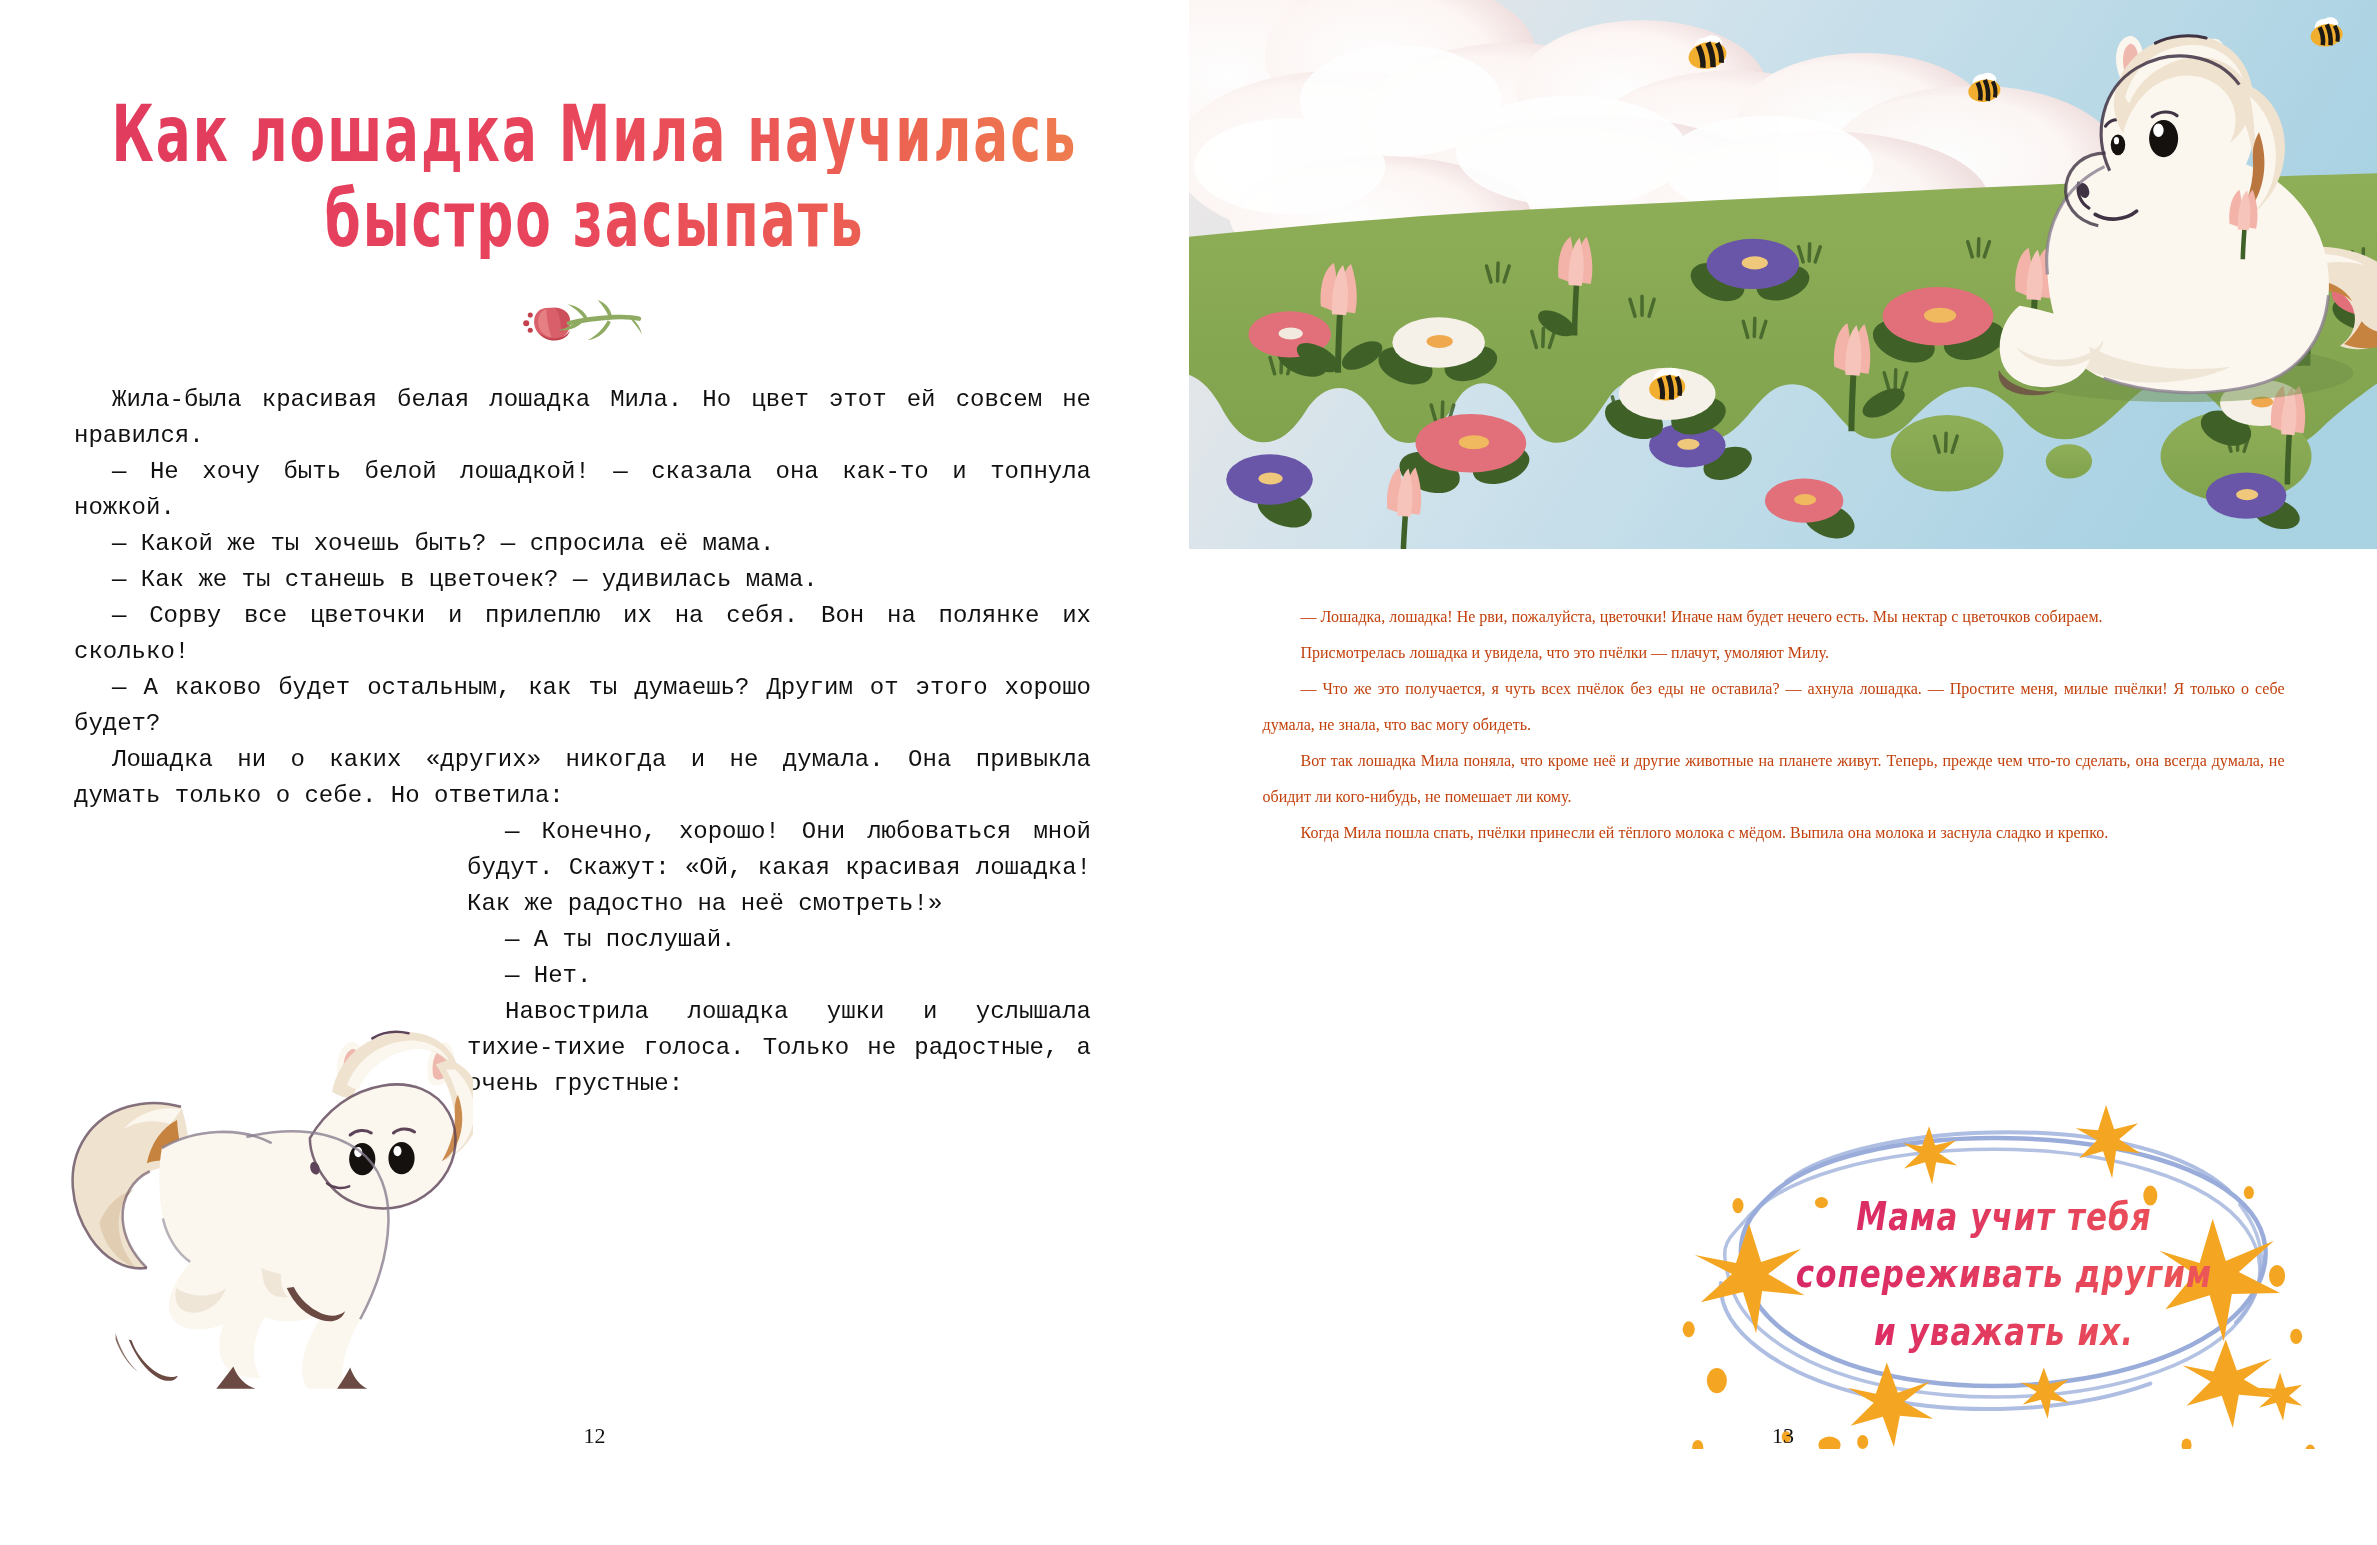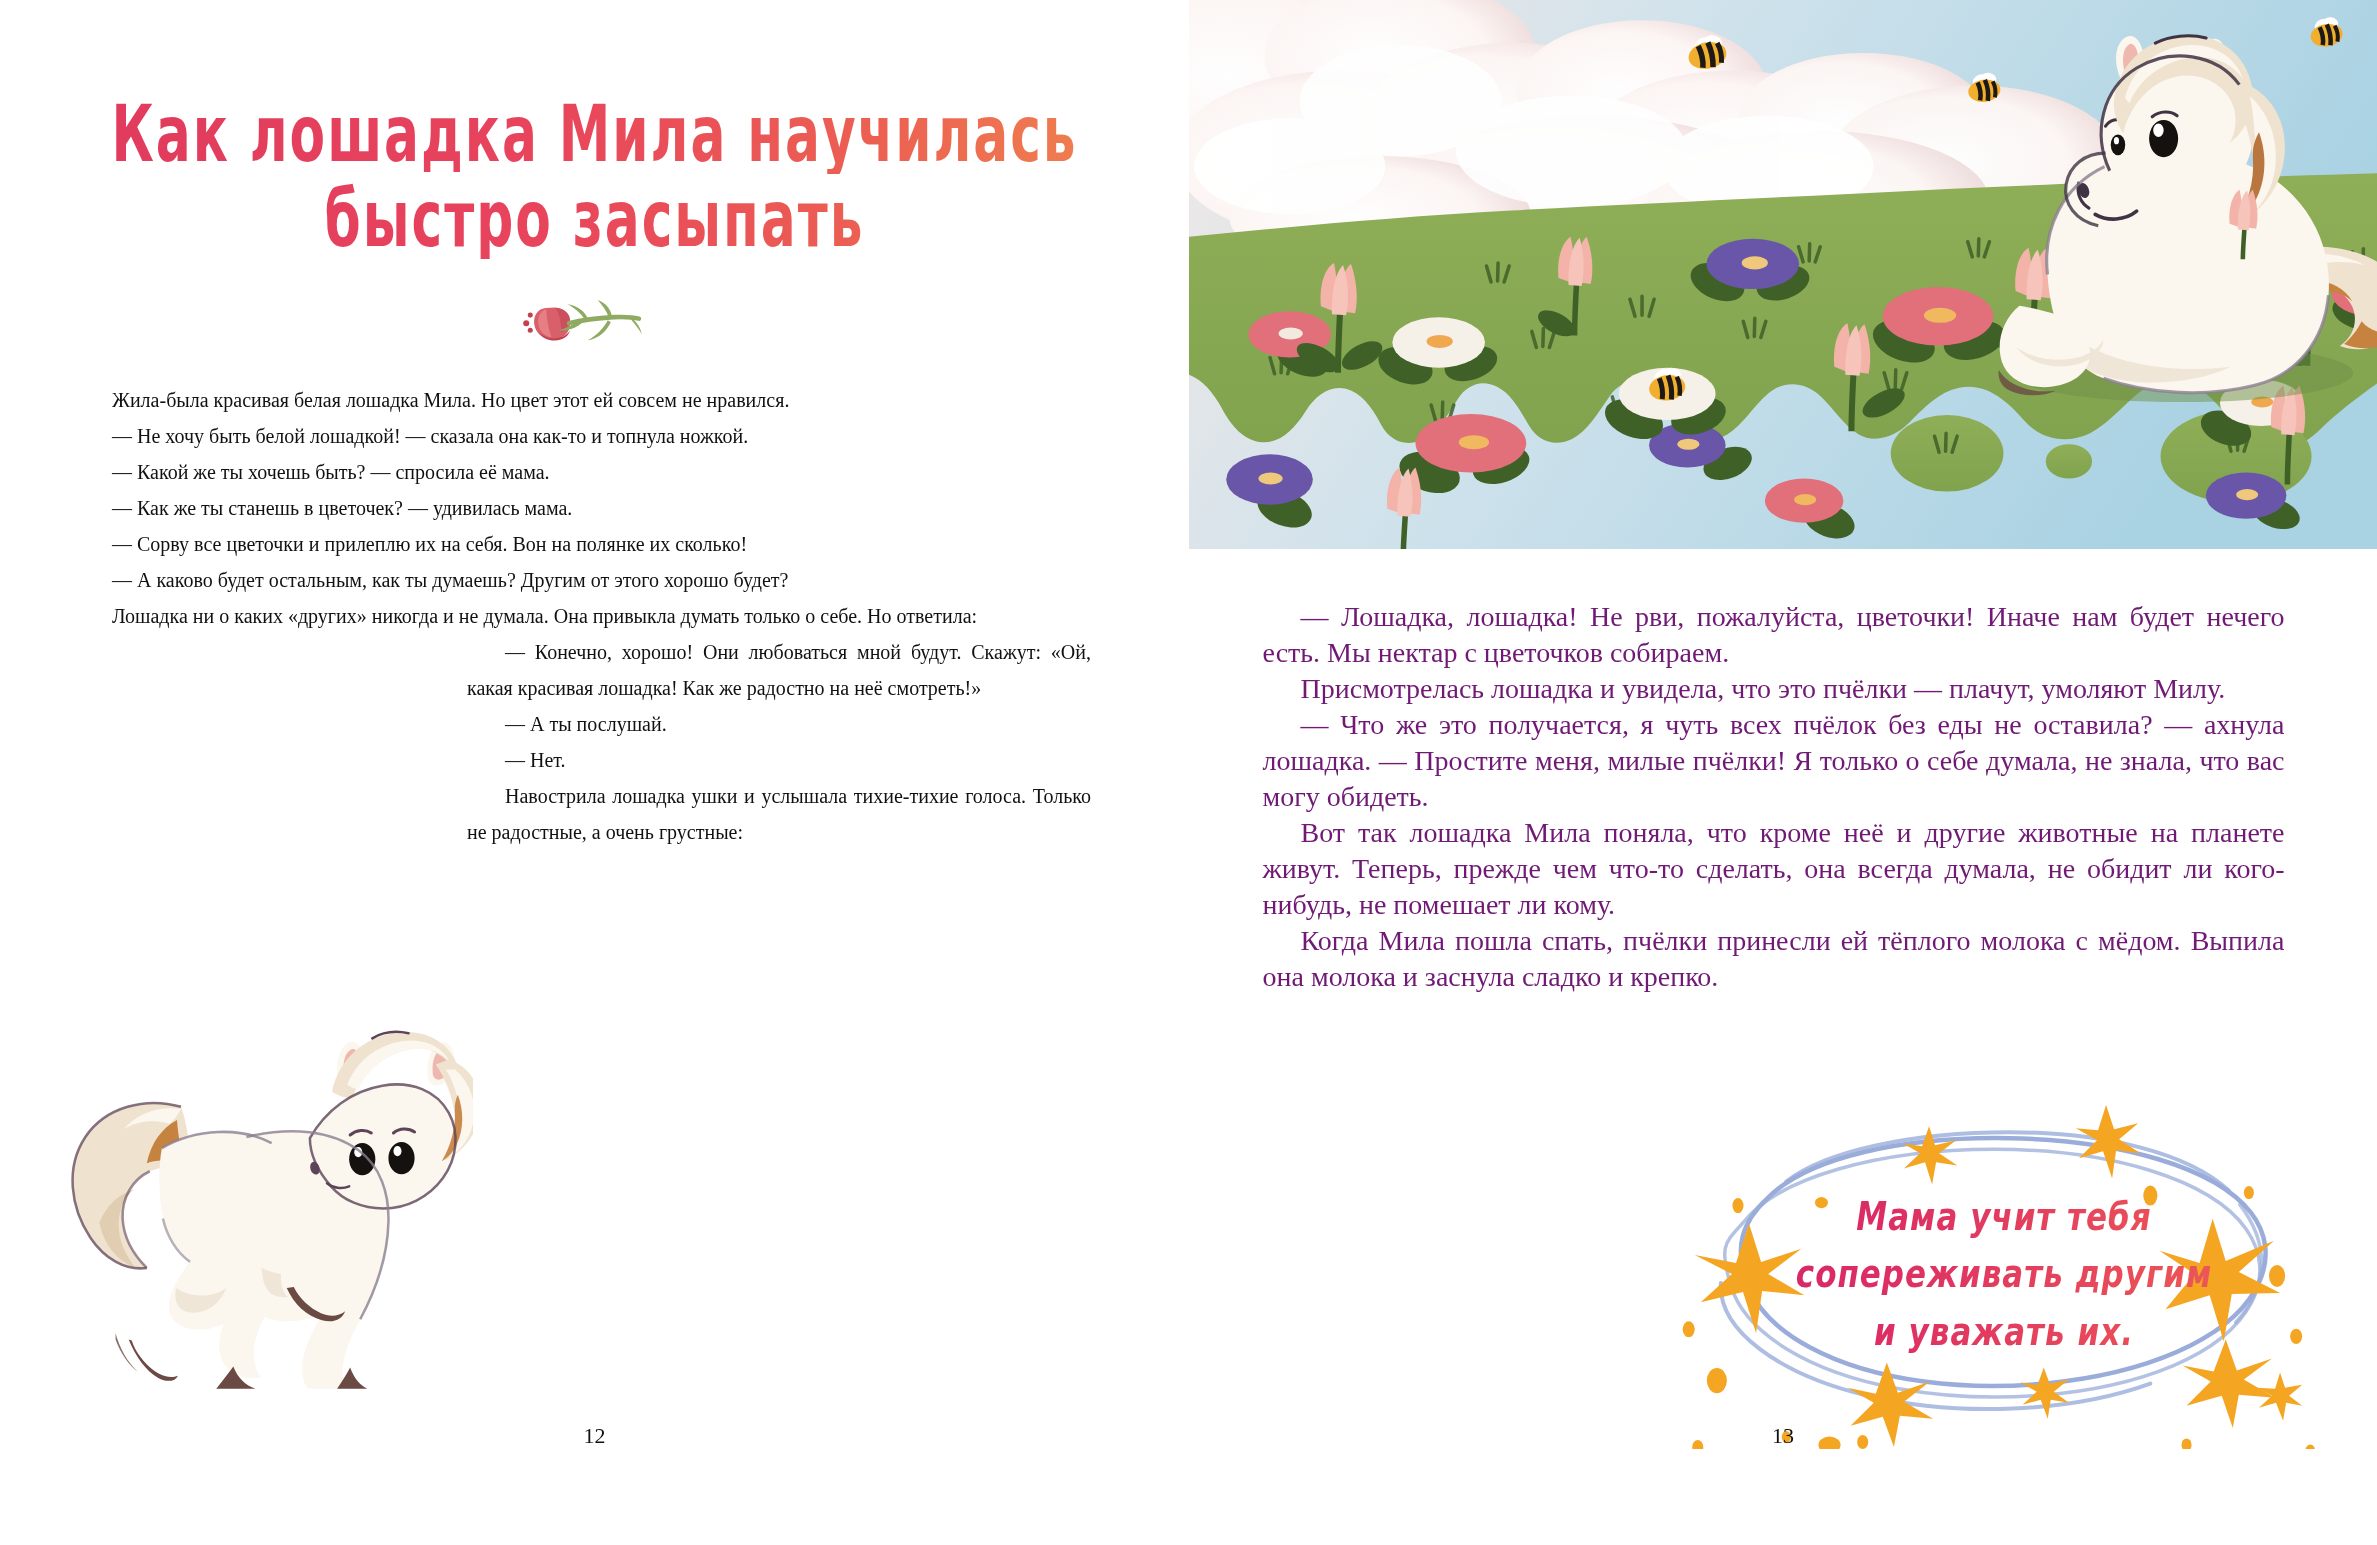--- a/index.html
+++ b/index.html
@@ -30,22 +30,22 @@
     white-space:nowrap;
   }
   .title-line.l1{font-size:54px;}
   .title-line.l2{font-size:54px;margin-top:31px;}
 
   .tulip-orn{position:absolute;left:491px;top:297px;width:151px;height:60px;}
 
   .body-col{
     position:absolute;
     left:74px;top:382px;width:1017px;
-    font-family:Liberation Serif, serif;
-    font-size:20px;
+    font-family:Liberation Mono, monospace;
+    font-size:24px;
     line-height:36px;
     color:#111;
     text-align:justify;
   }
   .body-col p{margin:0;text-indent:38px;}
 
   
   .wrap-left{
     float:left;width:443px;height:0;shape-outside:none;
   }
@@ -60,21 +60,21 @@
   #page-left .pagenum{top:1423px;}
   #page-right .pagenum{top:1423px;}
 
   
   .illo{position:absolute;left:0;top:0;width:1189px;height:549px;overflow:hidden;}
   .illo svg{display:block;width:100%;height:100%;}
 
   .body-right{
     position:absolute;left:74px;top:599px;width:1022px;
     font-family:"Liberation Serif",serif;
-    font-size:28px;line-height:36px;color:#701a75;text-align:justify;
+    font-size:16px;line-height:36px;color:#c2410c;text-align:justify;
   }
   .body-right p{margin:0;text-indent:38px;}
 
   .callout{position:absolute;left:453px;top:1097px;width:725px;height:352px;font-style:italic;}
   .callout svg{position:absolute;inset:0;width:100%;height:100%;}
   .callout-text{
     position:absolute;left:0;top:90px;width:725px;text-align:center;
     font-family:"DejaVu Sans",sans-serif;font-weight:700;
     font-size:31px;line-height:46px;letter-spacing:1px;
     background:linear-gradient(95deg,#cf1f6e 0%,#dd2f63 35%,#ea4f58 70%,#ef6a52 100%);

